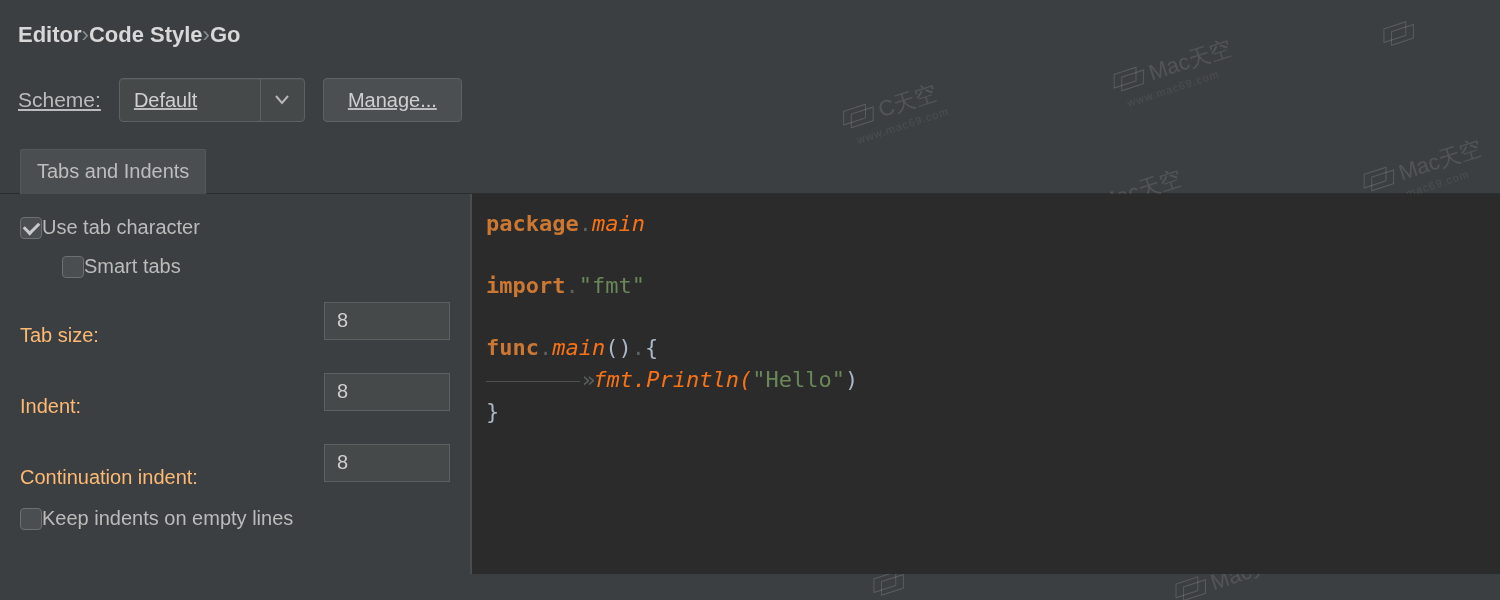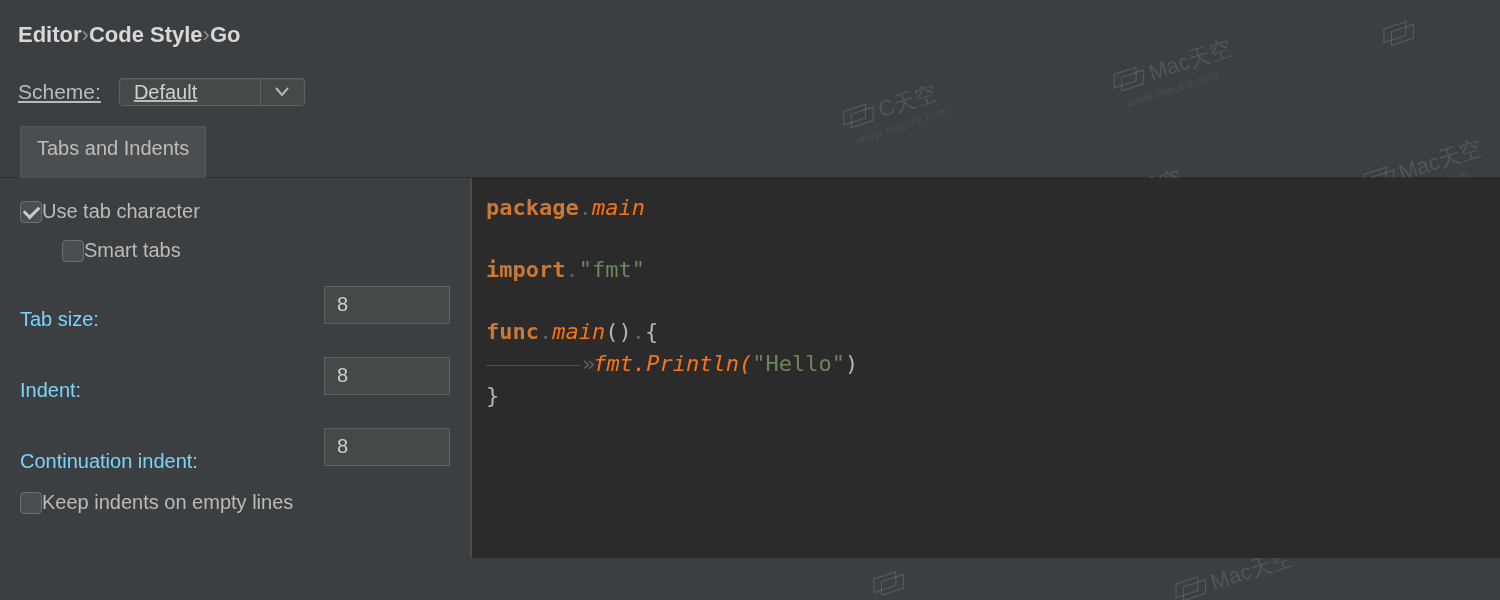--- a/index.html
+++ b/index.html
@@ -23,21 +23,21 @@
 
   
   .scheme-row {
     display: flex; align-items: center; gap: 18px;
     padding: 20px 18px 26px 18px;
     text-decoration: underline;
   }
   .scheme-label { color: #bbbbbb; font-size: 21px; }
   .dropdown {
     display: flex; align-items: center;
-    height: 28px;
+    height: 44px;
     border: 1px solid #5e6163;
     border-radius: 4px;
     background: #45494a;
     box-shadow: inset 0 1px 0 rgba(255,255,255,0.04);
   }
   .dropdown .value {
     padding: 0 18px 0 14px;
     color: #d0d0d0;
     min-width: 140px;
   }
@@ -60,21 +60,21 @@
   }
 
   
   .tab-strip {
     display: flex; align-items: flex-end;
     padding-left: 20px;
     border-bottom: 1px solid #2b2d2e;
     height: 46px;
   }
   .tab {
-    padding: 10px 16px 18px 16px;
+    padding: 10px 16px 11px 16px;
     border: 1px solid #555859;
     border-bottom: none;
     background: #4b4e50;
     color: #bdbdbd;
     font-size: 20px;
     border-top-left-radius: 2px;
     border-top-right-radius: 2px;
     position: relative;
     top: 1px;
   }
@@ -120,21 +120,21 @@
     content: "";
     width: 12px; height: 7px;
     border-left: 3px solid #c9c9c9;
     border-bottom: 3px solid #c9c9c9;
     transform: rotate(-45deg) translate(1px,-1px);
   }
   .field-row {
     display: flex; align-items: center; justify-content: space-between;
     margin-bottom: 18px;
   }
-  .field-row label { color: #7dd3fc; margin-top: 30px; }
+  .field-row label { color: #fdba74; margin-top: 30px; }
   .num-input {
     width: 126px; height: 38px;
     background: #45494a;
     border: 1px solid #5e6163;
     color: #cfcfcf;
     font-size: 20px;
     padding: 0 12px;
     text-align: left;
   }
 
@@ -207,20 +207,21 @@
 <div class="scheme-row">
   <span class="scheme-label">Scheme:</span>
   <div class="dropdown">
     <span class="value">Default</span>
     <span class="arrow-btn">
       <svg viewBox="0 0 14 10">
           <path d="M1 1 L7 8 L13 1" fill="none" stroke="#b8b8b8" stroke-width="2"></path>
         </svg>
     </span>
   </div>
+  <div class="btn">Manage...</div>
 </div>
 
 <div class="tab-strip">
   <div class="tab">Tabs and Indents</div>
 </div>
 
 <div class="content">
 
   <div class="form-pane">
 

